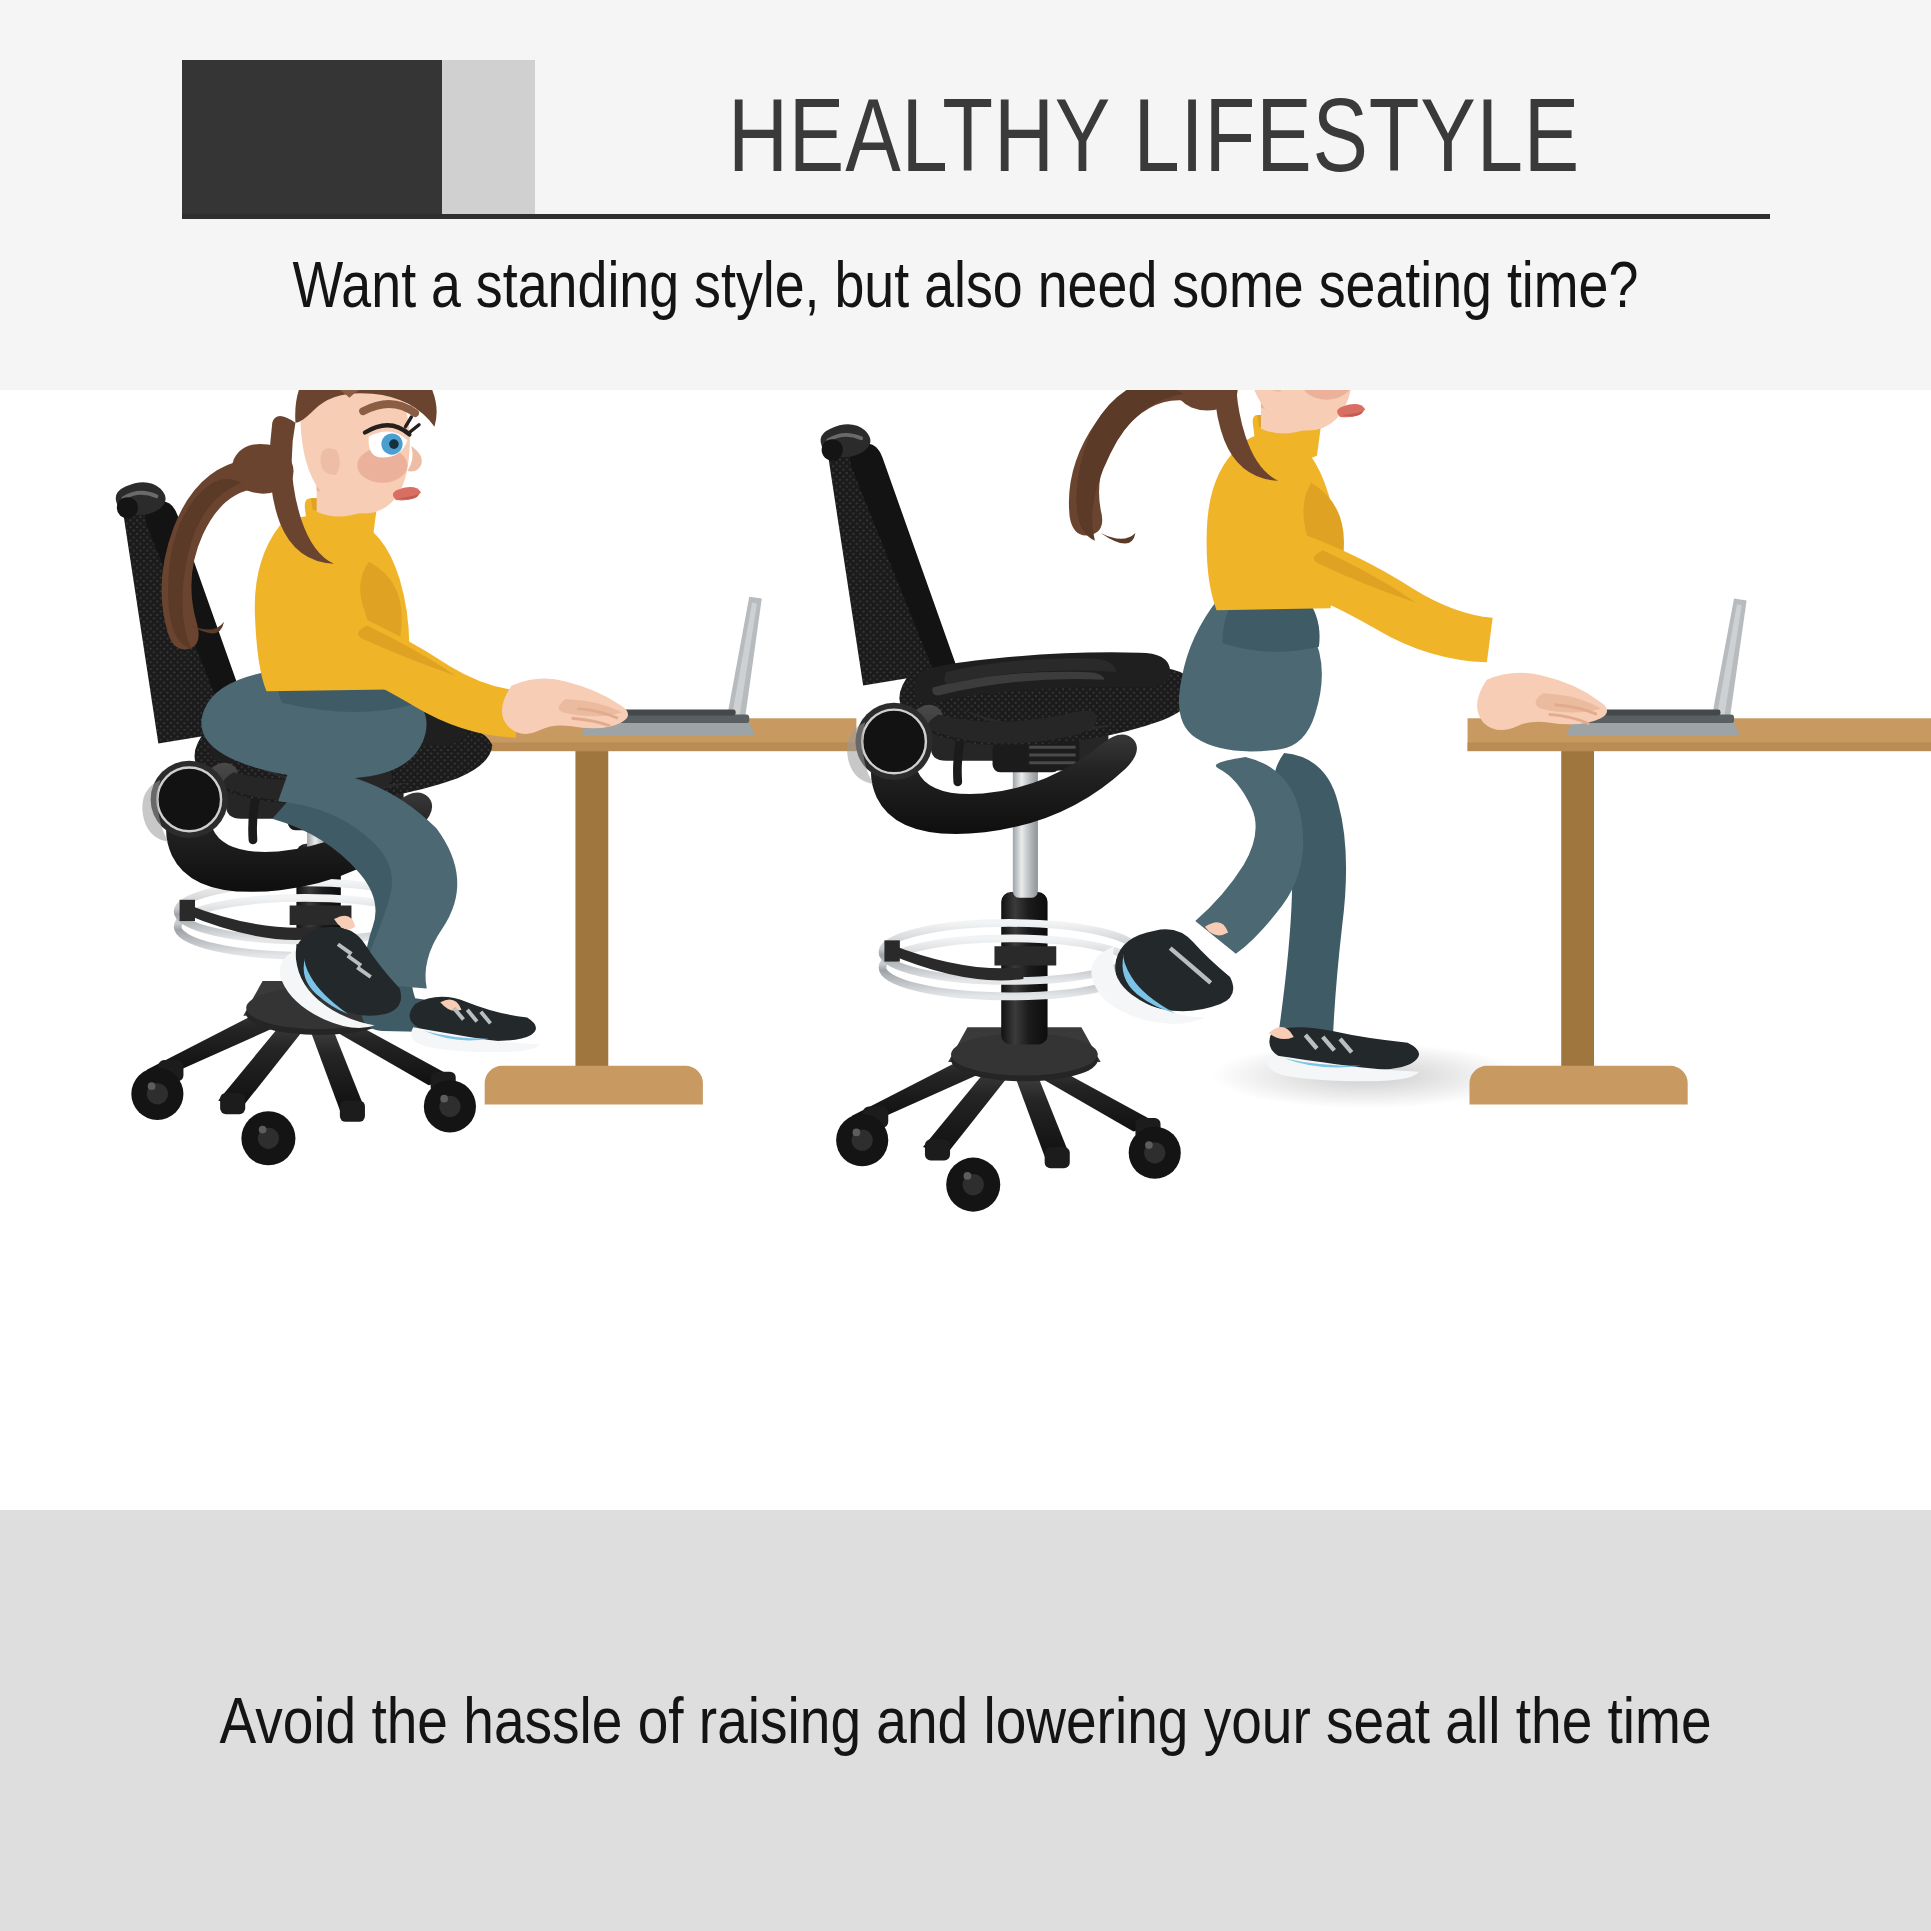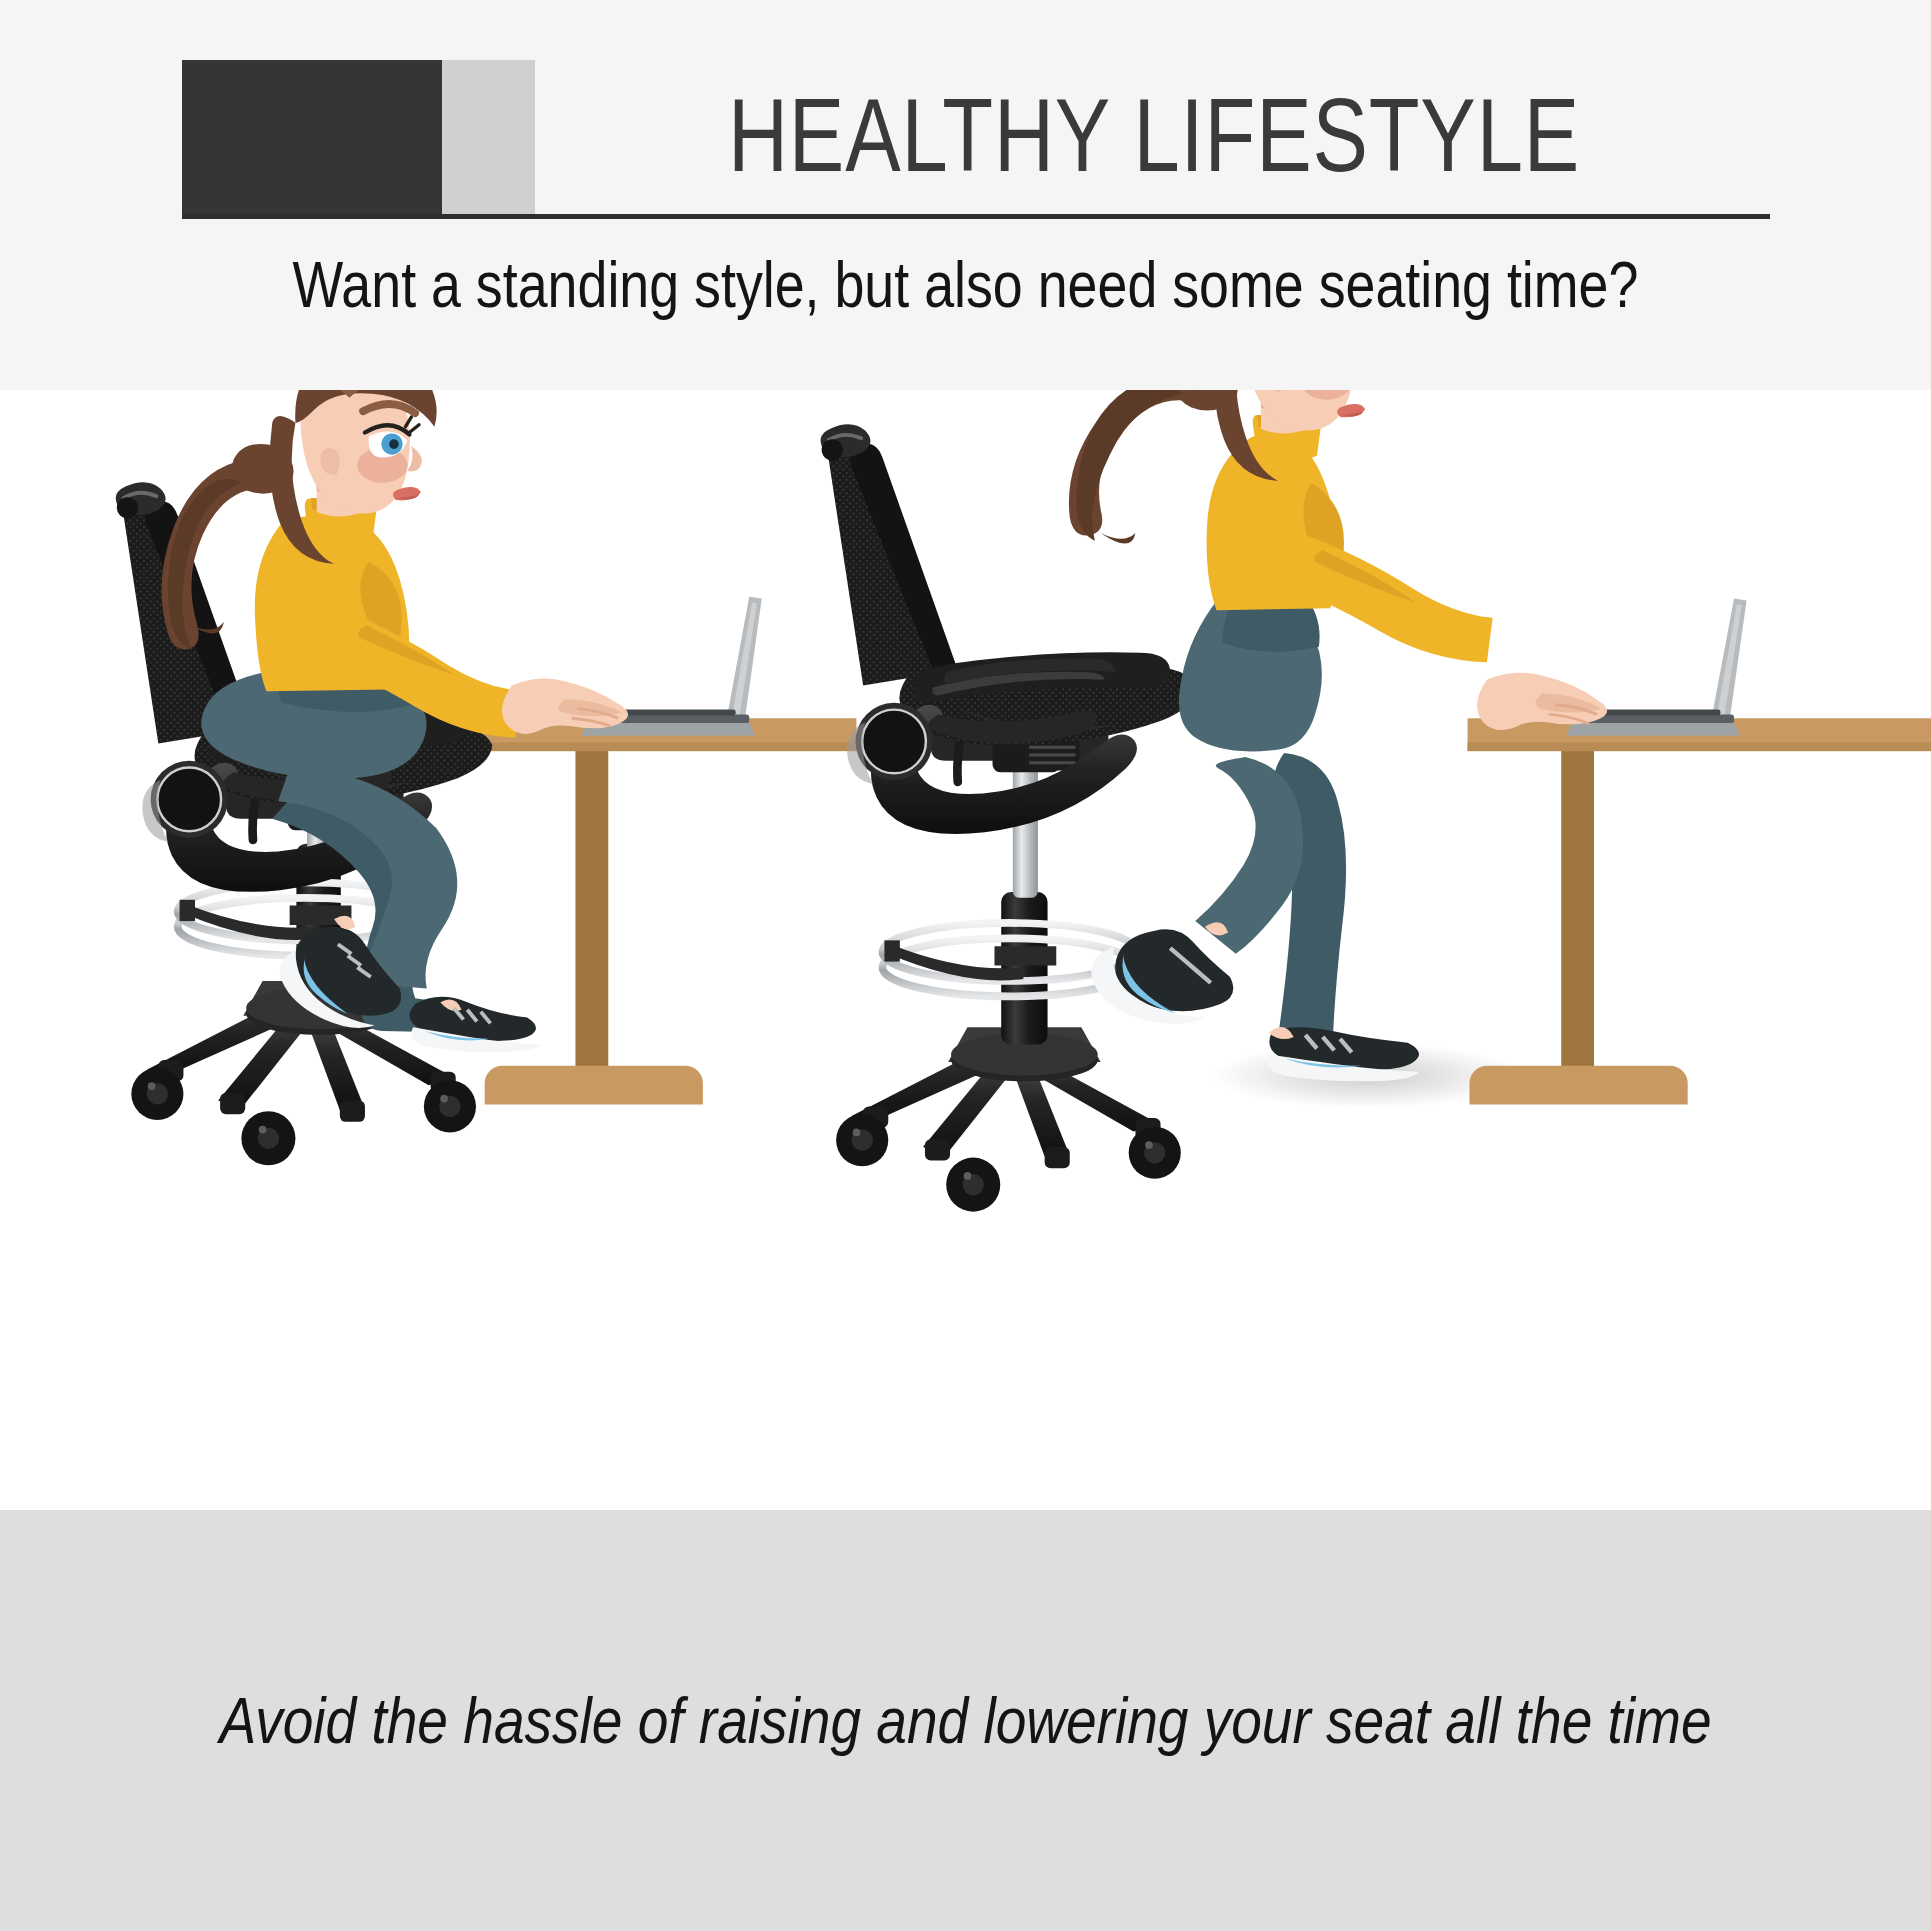--- a/index.html
+++ b/index.html
@@ -47,21 +47,20 @@
   .stage {
     position:absolute; left:0; top:390px; width:1931px; height:1120px;
     background:#ffffff;
   }
   .stage svg { display:block; width:1931px; height:1120px; }
 
   
   .footer {
     position:absolute; left:0; top:1510px; width:1931px; height:421px;
     background:#dedede;
-    font-style:italic;
   }
   .caption {
     position:absolute; left:0; top:0; width:1931px; height:421px;
     display:flex; align-items:center; justify-content:center;
     font-size:64px; font-weight:300; color:#141414;
     transform:scaleX(0.86); transform-origin:center center;
     white-space:nowrap;
   }
 </style>
 </head>

